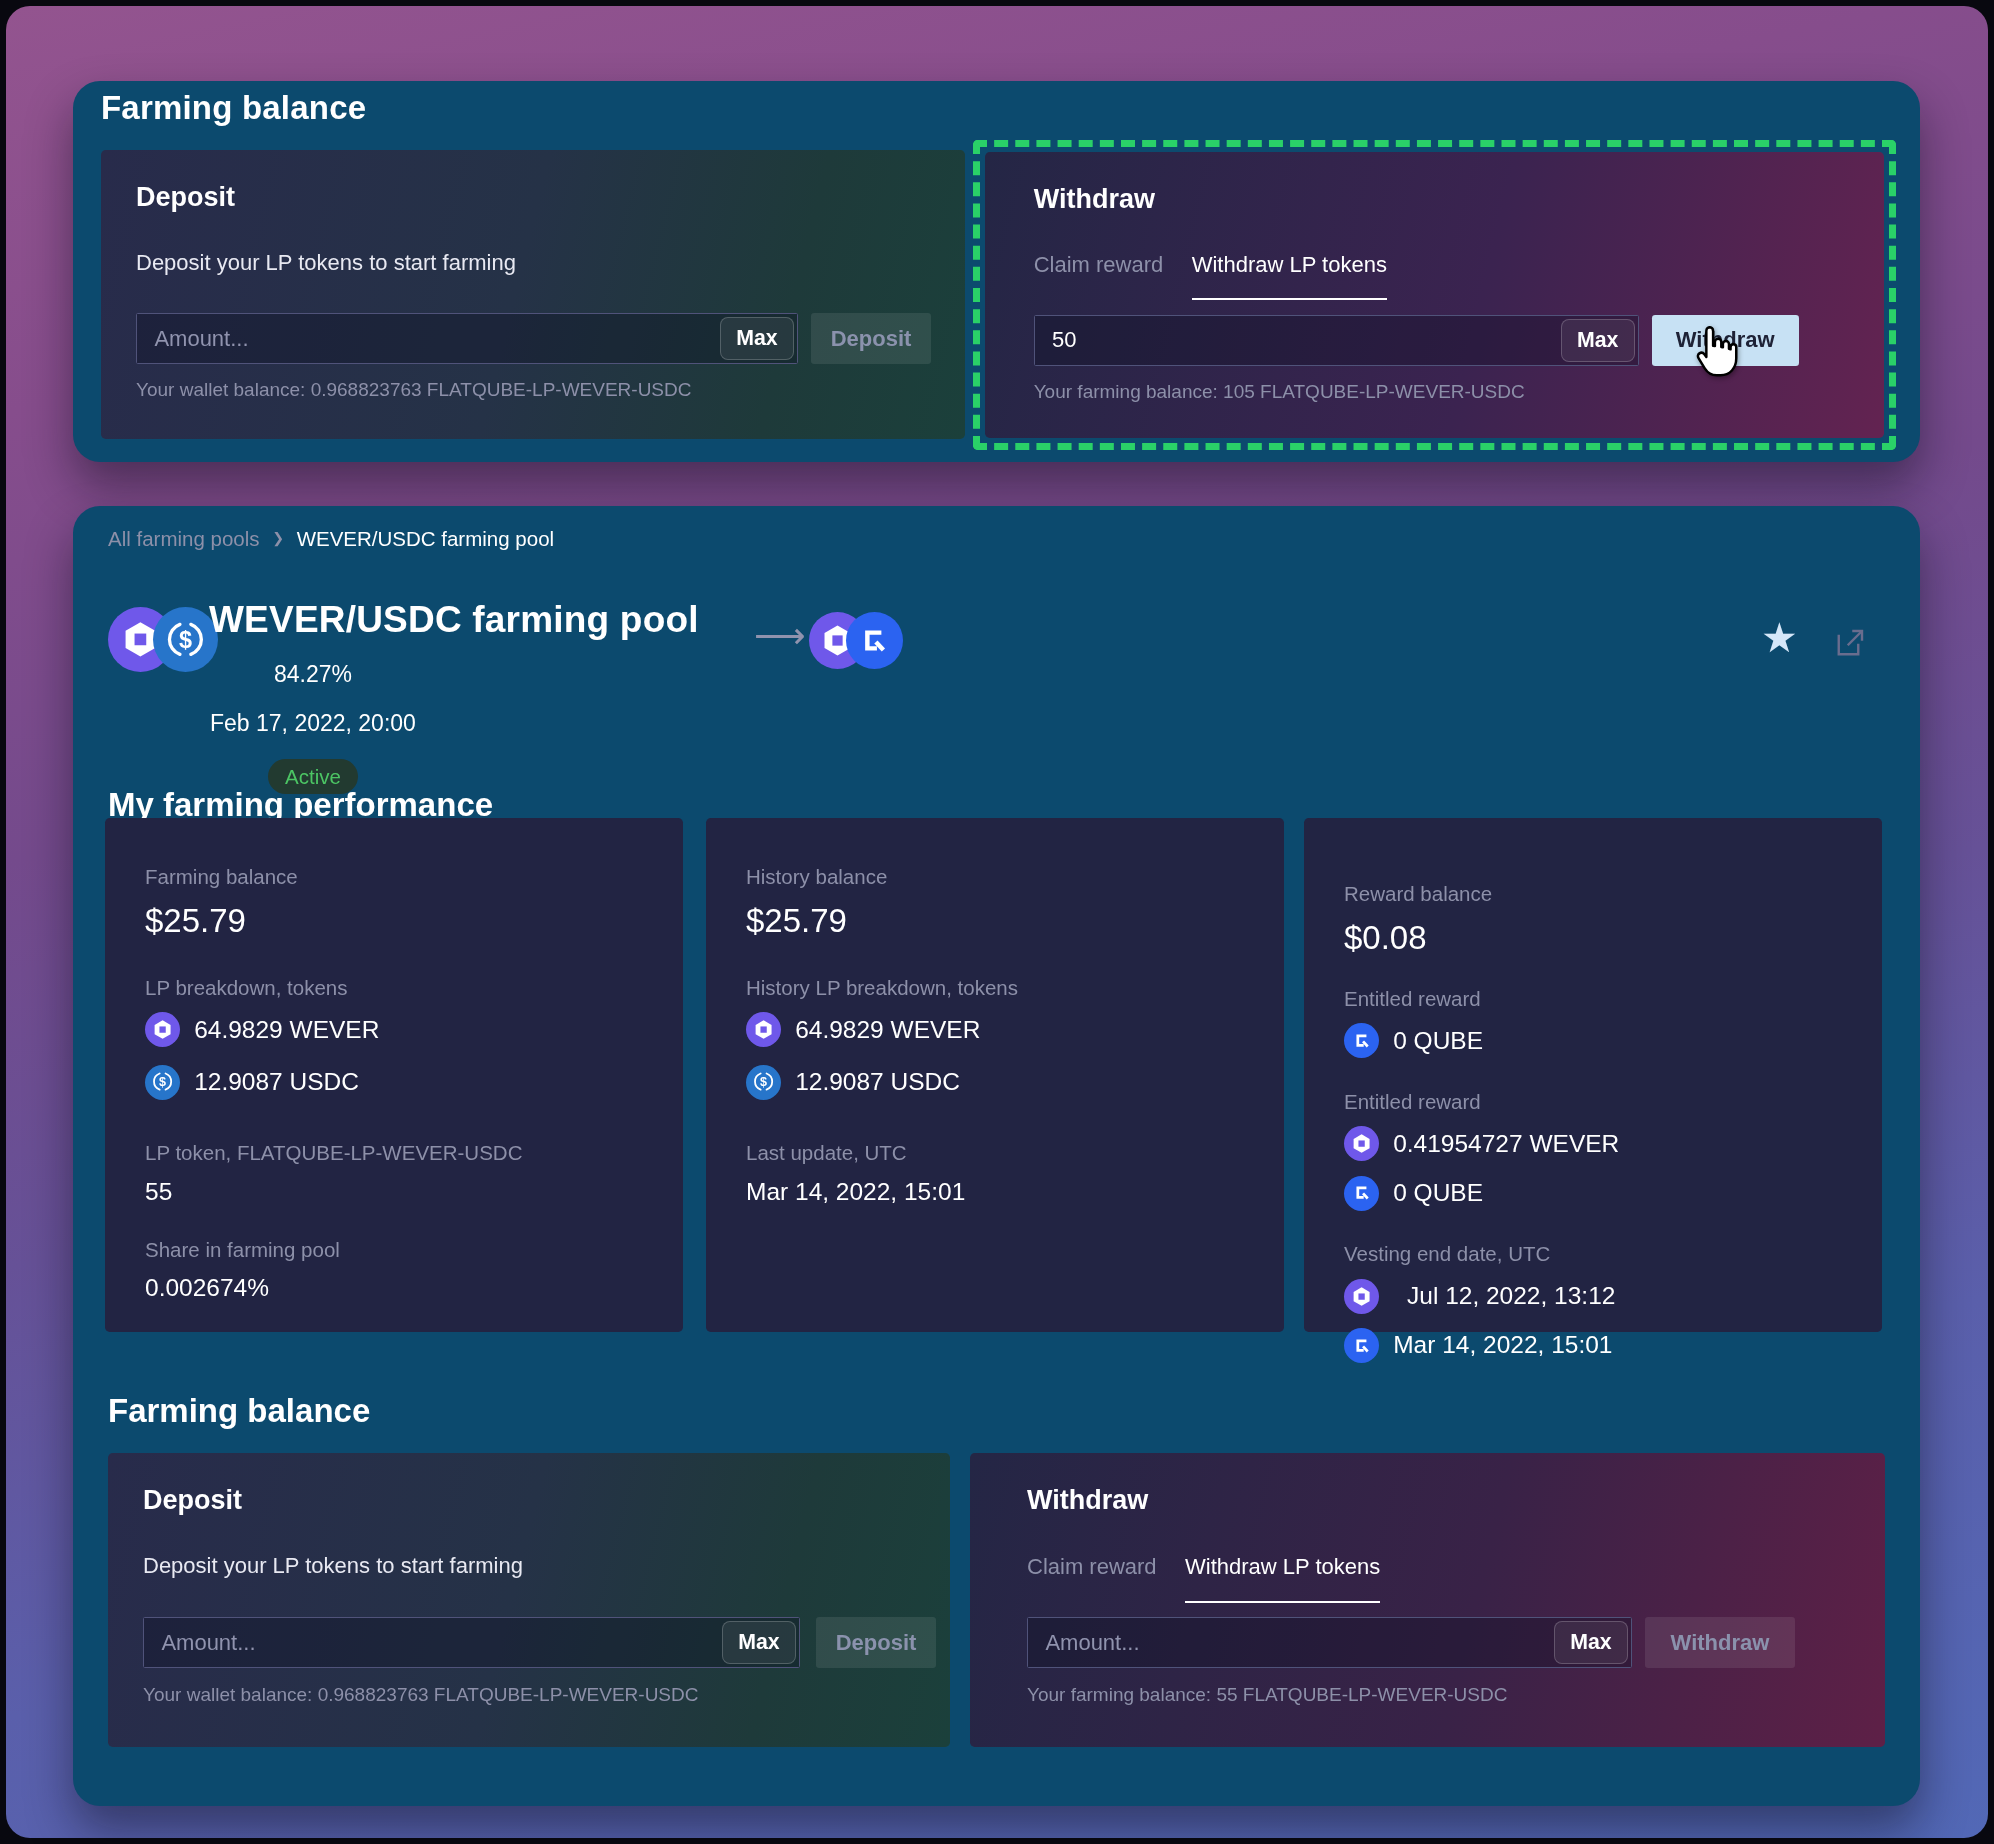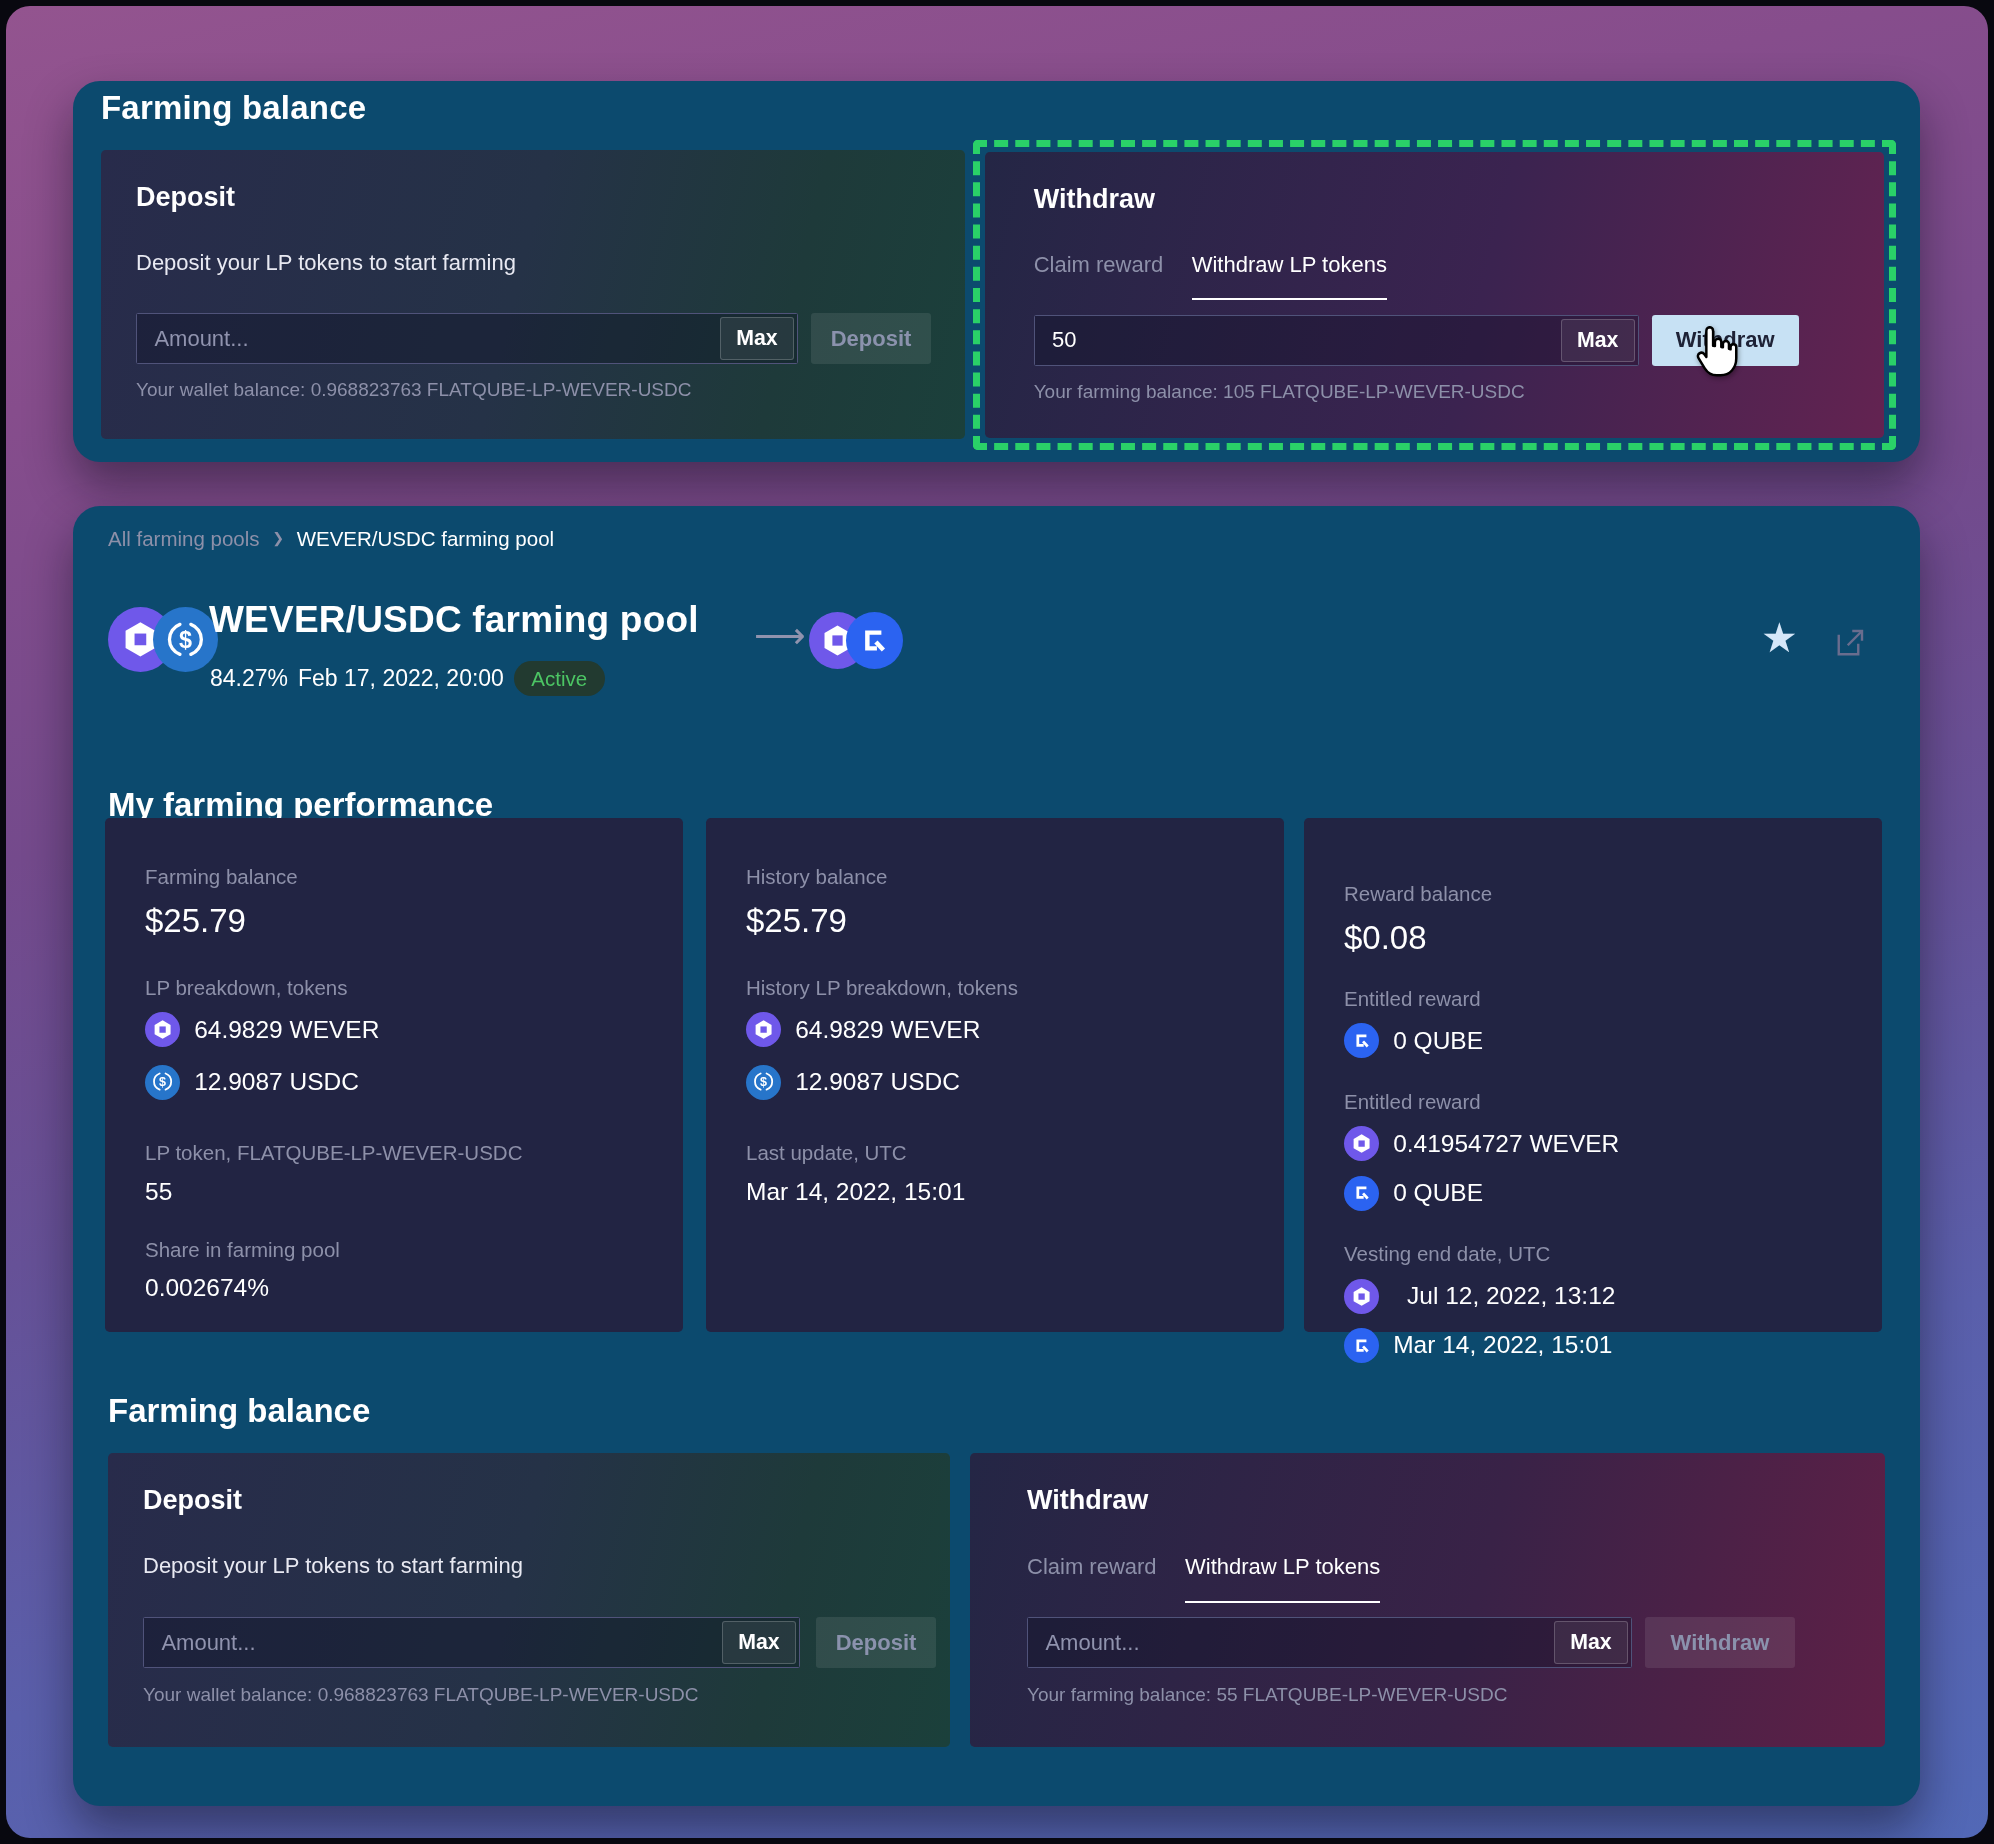--- a/index.html
+++ b/index.html
@@ -21,34 +21,34 @@
   .card-desc{position:absolute;color:#e8e9f2;font-size:22px;}
   .tabs{position:absolute;display:flex;gap:28.4px;font-size:22px;align-items:flex-start;}
   .tab{cursor:pointer;}
   .tab.inactive{color:#8d90a9;}
   .tab.active{color:#fff;font-weight:500;border-bottom:2.4px solid #fff;padding-bottom:20.5px;text-align:right;}
   .input-wrap{position:absolute;height:51px;}
   .amount-input{width:100%;height:100%;background:rgba(9,11,30,.32);border:0.8px solid #50537a;border-radius:1.6px;
       color:#fff;font-size:22px;padding:0 95px 0 17.4px;outline:none;}
   .amount-input::placeholder{color:#9093ae;}
   .max-btn{position:absolute;right:4px;top:4px;width:74px;height:43px;display:flex;align-items:center;justify-content:center;
-      background:rgba(255,255,255,.07);border:0.8px solid rgba(255,255,255,.2);border-radius:3px;
+      background:rgba(255,255,255,.07);border:0.8px solid rgba(255,255,255,.2);border-radius:8px;
       color:#fff;font-size:21.3px;font-weight:700;cursor:pointer;}
   .btn{position:absolute;height:51px;display:flex;align-items:center;justify-content:center;border-radius:3.2px;
       font-size:22px;font-weight:700;cursor:pointer;border:none;}
   .btn.disabled{background:rgba(255,255,255,.09);color:#8b92ad;}
   .btn.primary{background:#c7e1f4;color:#1e2236;}
   .helper{position:absolute;color:#8d90a9;font-size:19px;}
   .breadcrumb{position:absolute;display:flex;align-items:center;font-size:20.5px;gap:12.6px;}
   .crumb-root{color:#8d90a9;cursor:pointer;}
   .crumb-sep{color:#8d90a9;font-size:14.2px;position:relative;top:-0.8px;}
   .crumb-cur{color:#fff;}
   .pool-title{position:absolute;color:#fff;font-size:37px;font-weight:700;letter-spacing:0.2px;}
   .long-arrow{position:absolute;color:#9093ae;font-size:36px;}
-  .subtitle{position:absolute;display:flex;align-items:center;gap:10px;font-size:23px;color:#fff;}
+  .subtitle{position:absolute;display:flex;align-items:center;gap:22px;font-size:23px;color:#fff;flex-direction:column;}
   .badge{background:#223a30;color:#4cc564;font-size:20.5px;padding:5.5px 17.4px;border-radius:19px;}
   .h2{position:absolute;color:#fff;font-size:33px;font-weight:700;}
   .perf-card{position:absolute;background:#222443;border-radius:4.7px;padding:47px 40px 32px 40px;}
   .lbl{color:#8d90a9;font-size:20.5px;margin-bottom:12.6px;}
   .big{color:#fff;font-size:33px;font-weight:500;margin-bottom:36px;}
   .val{color:#fff;font-size:24.5px;margin-bottom:32px;}
   .trow{display:flex;align-items:center;gap:14.2px;margin-bottom:17.4px;}
   .trow .ttext{color:#fff;font-size:24.5px;}
   .sec-gap{height:24px;}
   .tok{border-radius:50%;display:flex;align-items:center;justify-content:center;flex:none;}

